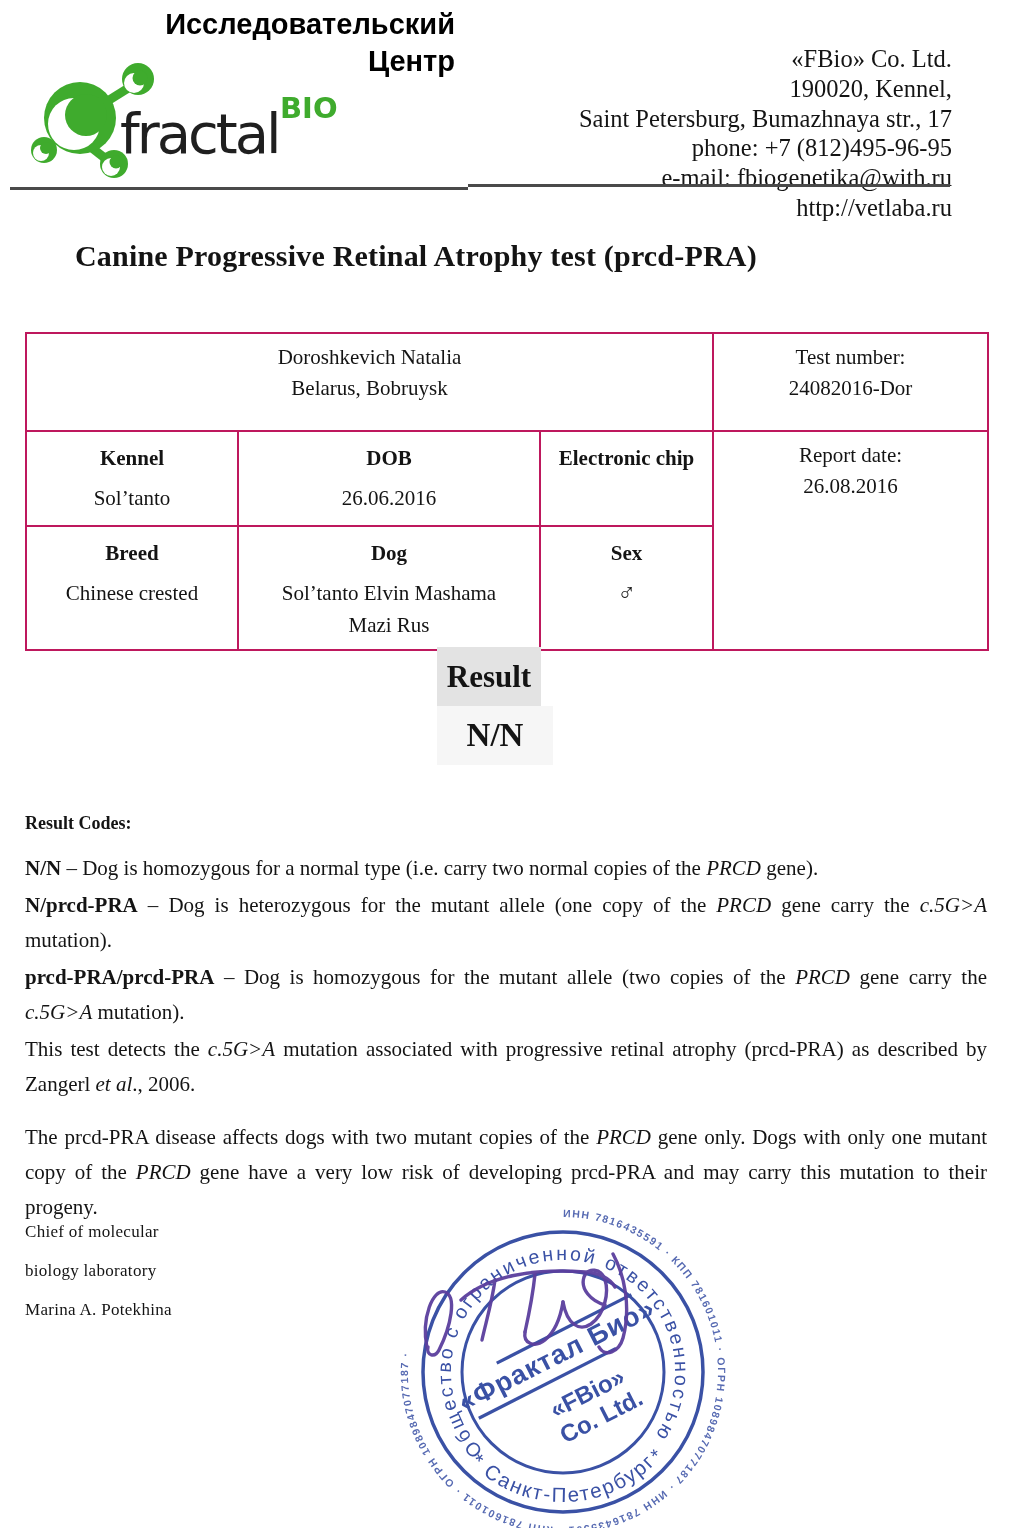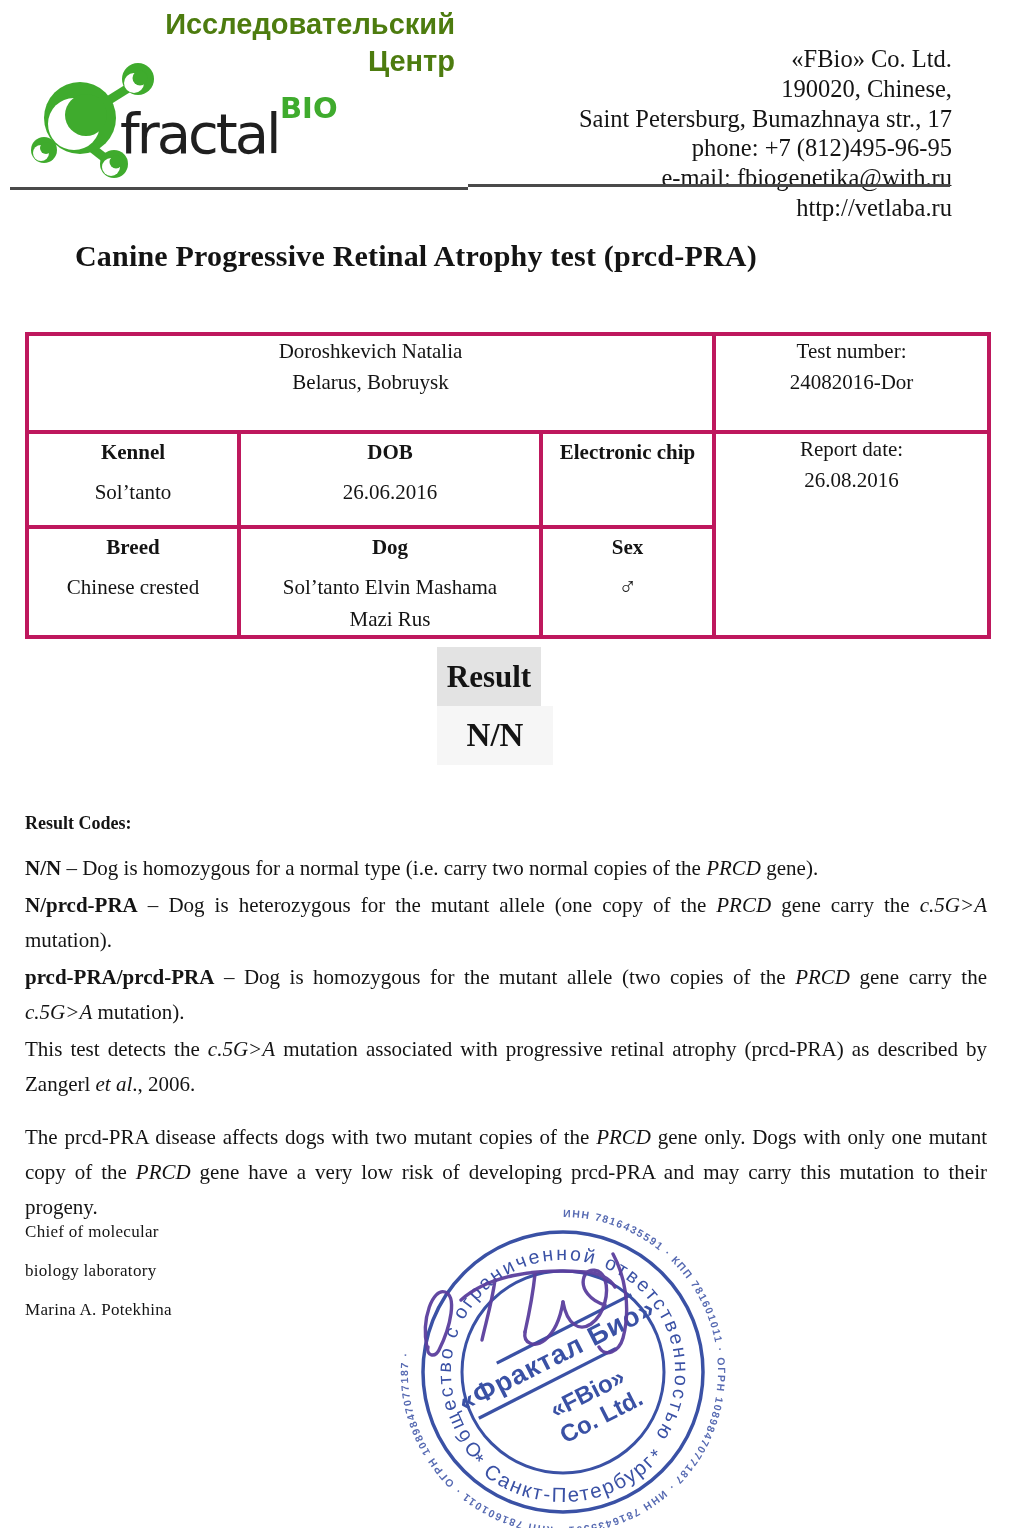--- a/index.html
+++ b/index.html
@@ -5,29 +5,29 @@
   html,body{margin:0;padding:0;}
   body{background:#fff;}
   .page{position:relative;width:1024px;height:1528px;background:#fff;overflow:hidden;
         font-family:"Liberation Serif", serif;color:#141414;}
   .abs{position:absolute;}
   .b{font-weight:bold;}
   .i{font-style:italic;}
   
   .org-ru{left:150px;top:6px;width:305px;text-align:right;
           font-family:"Liberation Sans", sans-serif;font-weight:bold;
-          font-size:29px;line-height:37px;color:#4d7c0f;}
+          font-size:29px;line-height:37px;color:#000000;}
   .company{left:440px;top:2px;width:512px;text-align:right;
            font-size:24.5px;line-height:29.8px;margin-top:42px;}
   .rule{background:#4a4a4a;height:3px;}
   
   .title{left:75px;top:239px;font-size:30px;font-weight:bold;letter-spacing:.2px;}
   
   table.info{border-collapse:collapse;table-layout:fixed;width:962px;}
-  table.info td{border:4px solid #be185d;vertical-align:top;padding:0;
+  table.info td{border:2px solid #be185d;vertical-align:top;padding:8px;
                 font-size:21px;text-align:center;}
   table.info .lbl{font-weight:bold;margin-top:6px;}
   table.info .val{margin-top:11px;line-height:32px;}
   td.vmid{vertical-align:middle;}
   .two-line{line-height:31px;}
   
   .res-label{left:437px;top:647px;width:104px;height:59px;background:#e3e3e3;
              display:flex;align-items:center;justify-content:center;
              font-size:31px;font-weight:bold;}
   .res-value{left:437px;top:706px;width:116px;height:59px;background:#f6f6f6;
@@ -75,21 +75,21 @@
     </svg>
   </div>
 
   <div class="abs org-ru">
       <div>Исследовательский</div>
       <div>Центр</div>
     </div>
 
   <div class="abs company">
       <div>«FBio» Co. Ltd.</div>
-      <div>190020, Chinese,</div>
+      <div>190020, Kennel,</div>
       <div>Saint Petersburg, Bumazhnaya str., 17</div>
       <div>phone: +7 (812)495-96-95</div>
       <div>e-mail: fbiogenetika@with.ru</div>
       <div>http://vetlaba.ru</div>
     </div>
 
   <div class="abs rule" style="left:10px;top:187px;width:458px;"></div>
   <div class="abs rule" style="left:468px;top:184px;width:482px;"></div>
 
   <div class="abs title">Canine Progressive Retinal Atrophy test (prcd-PRA)</div>

